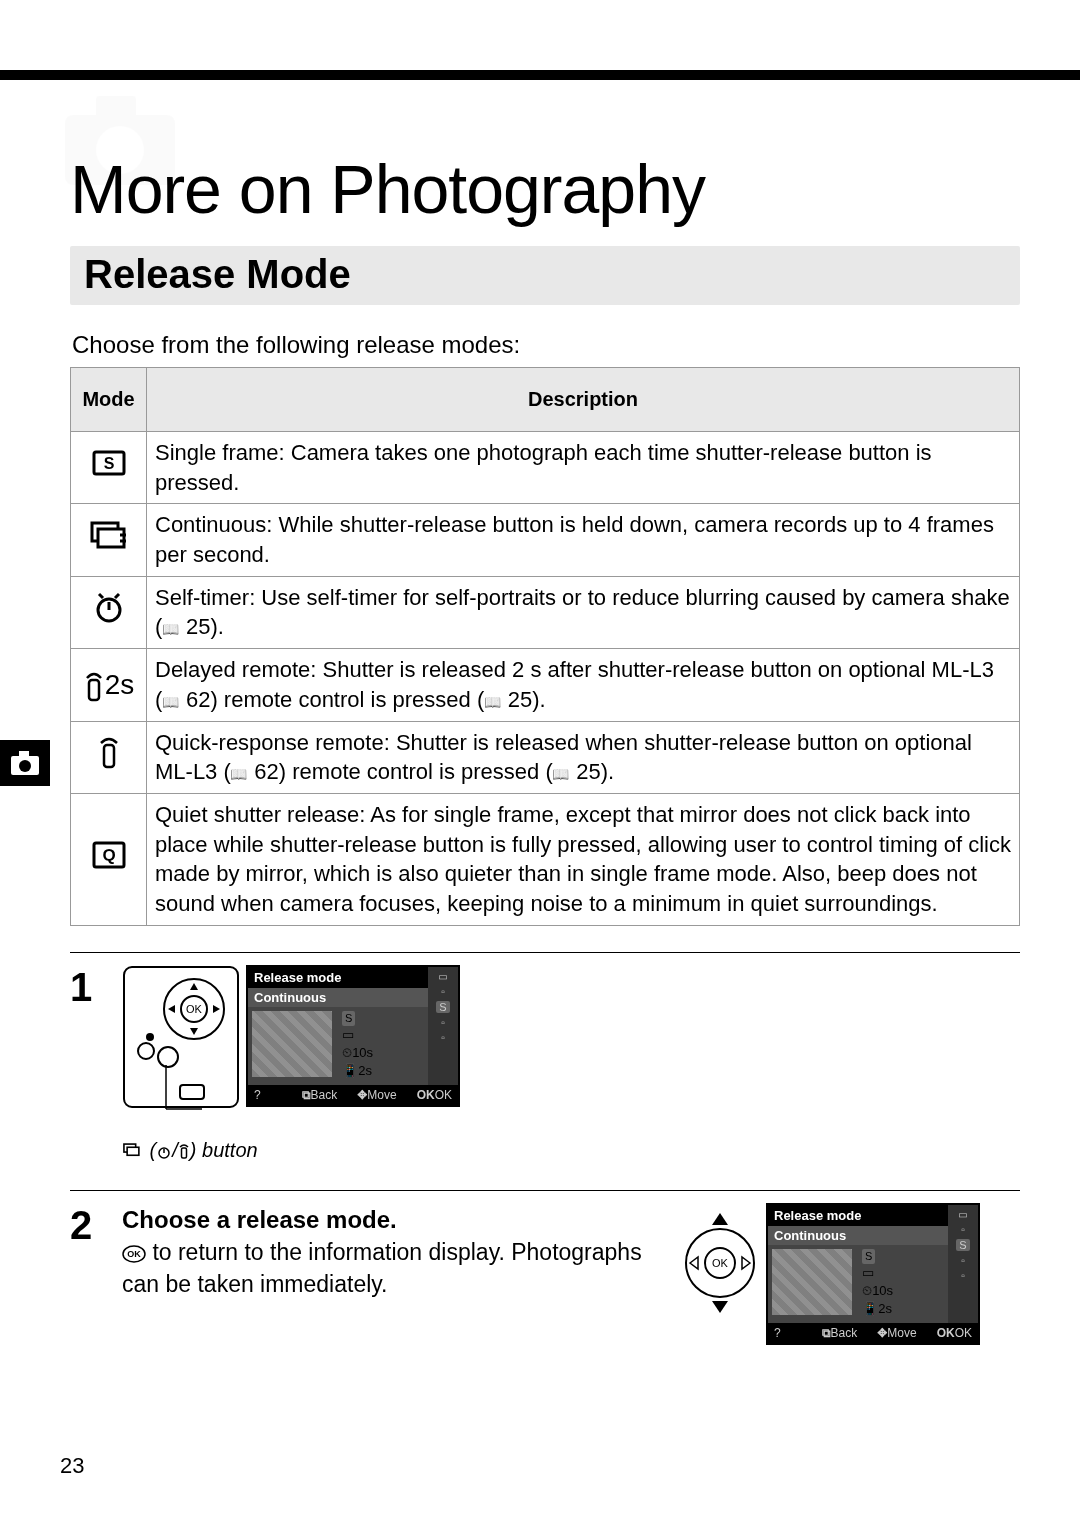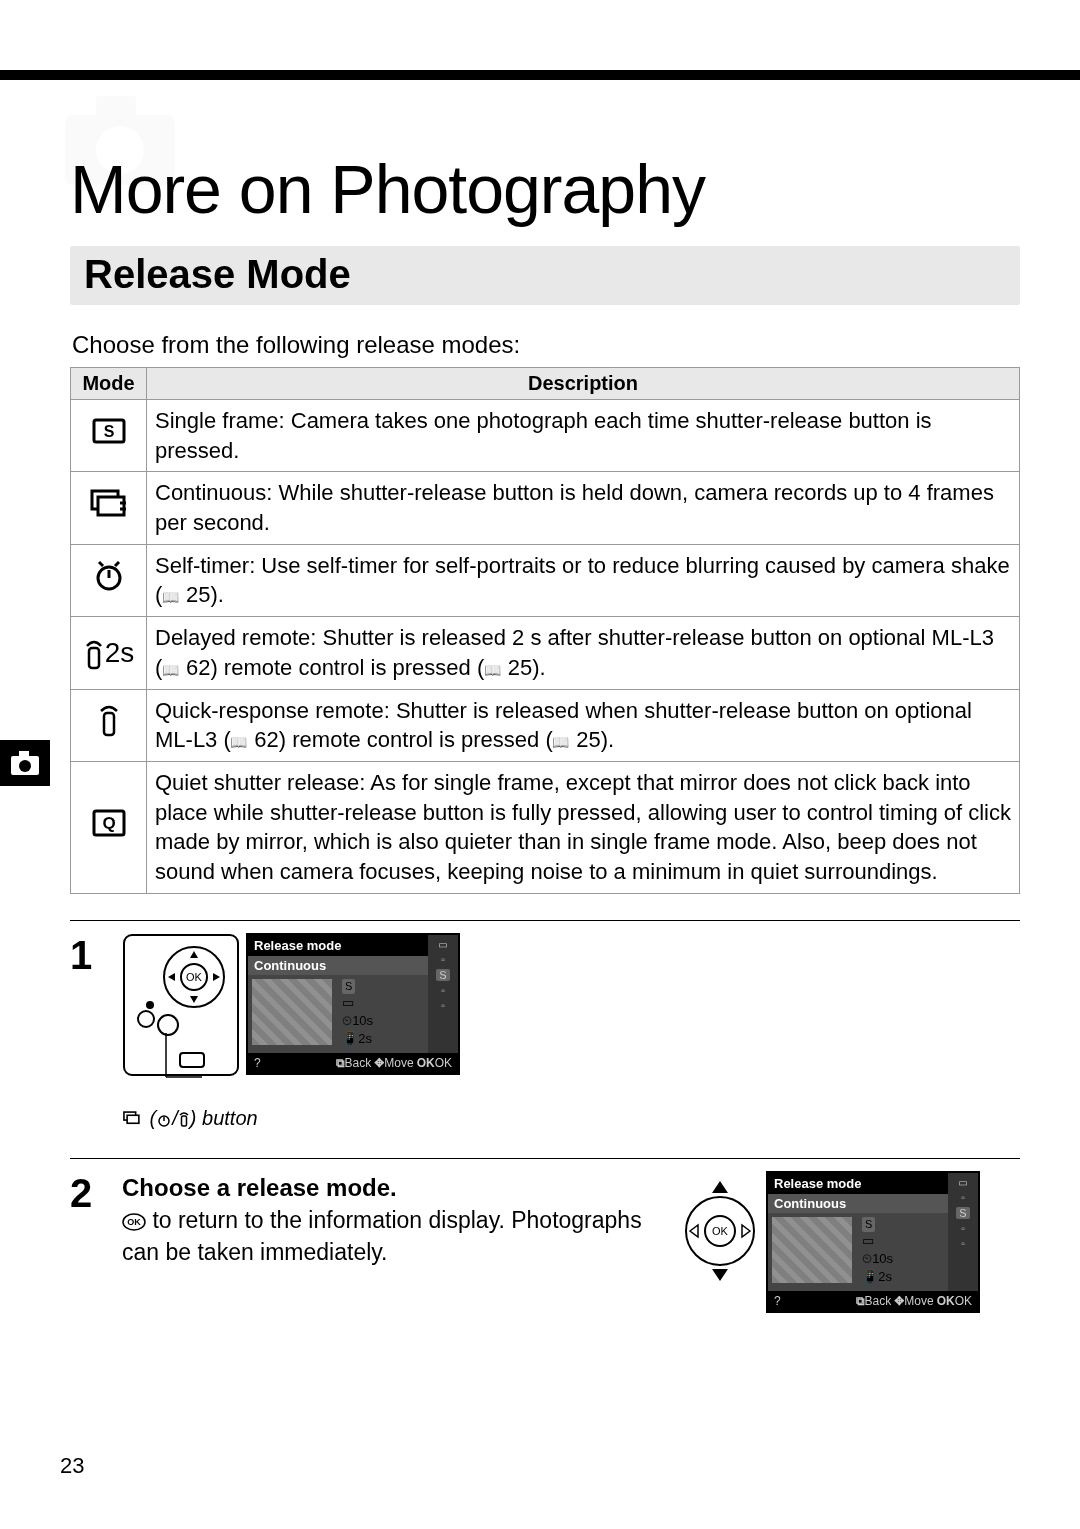--- a/index.html
+++ b/index.html
@@ -45,21 +45,21 @@
   }
   table.modes {
     width: 100%;
     border-collapse: collapse;
     font-size: 22px;
   }
   table.modes th {
     background: #e8e8e8;
     font-weight: 700;
     text-align: center;
-    padding: 4px 4px;
+    padding: 20px 4px;
     border: 1px solid #999;
     font-size: 20px;
   }
   table.modes td {
     border: 1px solid #999;
     padding: 6px 8px;
     vertical-align: middle;
     line-height: 1.35;
   }
   table.modes td.mode-col {
@@ -113,21 +113,21 @@
   .lcd-list { flex: 1; padding: 4px 6px; font-size: 13px; line-height: 1.4; }
   .lcd-list-row { display: flex; justify-content: space-between; align-items: center; }
   .lcd-badge { background:#666; border-radius:2px; padding:0 3px; font-size:11px; }
   .lcd-side {
     background: #333; color: #ccc; width: 30px;
     display: flex; flex-direction: column; gap: 4px;
     align-items: center; padding: 4px 0; font-size: 10px;
   }
   .lcd-wrap-row { display:flex; }
   .lcd-foot { background:#000; color:#ccc; font-size:12px; padding:3px 6px; display:flex; justify-content:space-between; }
-  .lcd-foot-right { display:flex; gap:3px; }
+  .lcd-foot-right { display:flex; gap:20px; }
   .caption { font-style: italic; font-size: 20px; margin-top: 24px; }
   .page-num {
     position: absolute;
     left: 60px;
     bottom: 50px;
     font-size: 22px;
   }
   .book-icon::before { content:"📖"; font-size:14px; filter: grayscale(1); }
 </style>
 </head>

